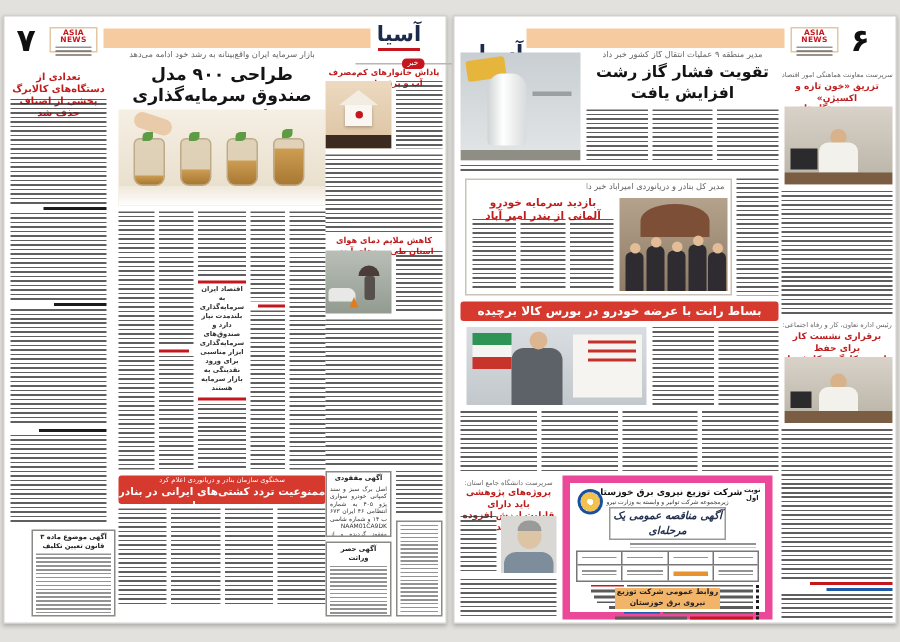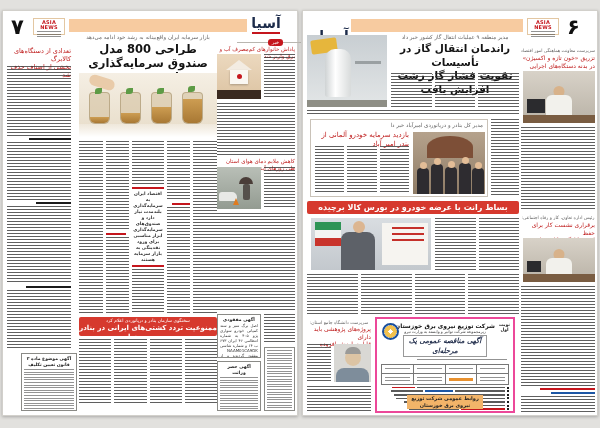--- a/index.html
+++ b/index.html
@@ -16,21 +16,21 @@
   .num{font-size:21px;font-weight:bold;color:#101010;line-height:1}
   .logo{font-size:14px;font-weight:bold;color:#1c2b4a;text-align:center;line-height:1.05}
   .logo-u{height:2px;background:#c5161d;margin:1px 3px 0 3px}
   .bar{background:#f7cba0}
   .hdrbox{border:1px solid #e3c7a2;text-align:center;box-sizing:border-box;padding:1px}
   .mast{color:#c5161d;font-size:5px;font-weight:bold;letter-spacing:.2px;line-height:5px}
   .rule{border-top:1px solid #b9b6b0;position:relative}
   .pill{position:absolute;top:-4px;background:#c5161d;color:#fff;font-size:5px;line-height:7px;padding:0 4px;border-radius:3px}
   .kick{color:#666;font-size:5.5px;line-height:7px;text-align:center;white-space:nowrap;overflow:hidden}
   .hl{font-weight:bold;color:#141414;text-align:center}
-  .rh{color:#bf1d1d;font-weight:normal;text-align:right}
+  .rh{color:#bf1d1d;font-weight:bold;text-align:center}
   .banner{background:#d6392e;color:#fff;text-align:center;border-radius:2px;overflow:hidden}
   .box{border:1px solid #8a8a86;box-sizing:border-box;overflow:hidden;padding:2px;background:#fff}
   .boxt{font-size:4.5px;font-weight:bold;text-align:center;color:#222;line-height:5.5px}
   .boxb{font-size:4px;line-height:5px;color:#333;text-align:justify;direction:rtl}
   .sub{height:2px;background:#1c1c1c}
   .rbar{height:2px;background:#c5161d}
   .bbar{height:2px;background:#1d57a5}
   .pq{border-top:2px solid #c5161d;border-bottom:2px solid #c5161d;padding:2px 1px;font-size:4.5px;line-height:6px;color:#333;text-align:center}
   .ph{overflow:hidden;position:absolute}
   
@@ -77,21 +77,21 @@
   .monitor{position:absolute;left:4px;bottom:10px;width:18px;height:14px;background:#2b2b2e}
   .shirt{position:absolute;left:50%;transform:translateX(-50%);bottom:8px;width:26px;height:20px;background:#f2f1ec;border-radius:6px 6px 0 0}
   .dhead{position:absolute;left:50%;transform:translateX(-50%);bottom:26px;width:11px;height:11px;background:#d8b28a;border-radius:50%}
   .desk{position:absolute;bottom:0;left:0;right:0;height:8px;background:#7a5d42}
   
   .portbg{background:#d9d8d4}
   .phead{position:absolute;left:50%;transform:translateX(-50%);top:5px;width:16px;height:17px;background:#dcc4a4;border-radius:50%}
   .phair{position:absolute;left:50%;transform:translateX(-50%);top:3px;width:16px;height:7px;background:#9a9a98;border-radius:8px 8px 0 0}
   .pshoulder{position:absolute;left:2px;right:2px;bottom:0;height:14px;background:#7e8d9b;border-radius:8px 8px 0 0}
   
-  .tender{border:2px solid #ec4899;box-sizing:border-box;background:#fff}
+  .tender{border:5px solid #ec4899;box-sizing:border-box;background:#fff}
   .emb{position:absolute;width:17px;height:17px;border-radius:50%;border:2px solid #1a4f9c;background:radial-gradient(circle,#fff 0 22%,#f2c14e 22% 68%,#fff 68%);box-sizing:border-box}
   .tcompany{font-size:6px;font-weight:bold;text-align:center;color:#111;line-height:7px}
   .tsub{font-size:4px;text-align:center;color:#333;line-height:5px}
   .tcall{border:1px solid #999;margin:1px 26px 0 26px;text-align:center;font-size:7px;line-height:10px;font-weight:bold;font-style:italic;color:#26324f}
   .nobat{position:absolute;font-size:4.5px;font-weight:bold;color:#222;text-align:center;line-height:5px}
   .tbl{border:1px solid #777;margin:2px 4px 0 4px}
   .trow{display:flex;border-top:1px solid #777}
   .trow:first-child{border-top:0}
   .tcell{flex:1;border-left:1px solid #777;position:relative}
   .tcell:last-child{border-left:0}
@@ -123,21 +123,21 @@
     </div>
     <div class="abs rule" style="left:4px;top:31px;width:64px">
       <span class="pill" style="right:18px">خبر</span>
     </div>
     <div class="abs rule" style="left:214px;top:31px;width:78px">
       <span class="pill" style="right:4px">خبر</span>
     </div>
 
     <div class="abs kick" style="left:76px;top:23px;width:138px">بازار سرمایه ایران واقع‌بینانه به رشد خود ادامه می‌دهد</div>
     <div class="abs hl" style="left:76px;top:31px;width:138px;font-size:11.5px;line-height:14px">
-      <div>طراحی 800 مدل صندوق سرمایه‌گذاری</div>
+      <div>طراحی ۹۰۰ مدل صندوق سرمایه‌گذاری</div>
       <div>در دنیا و ۱۰ صندوق در ایران</div>
     </div>
     <div class="ph jarsbg" style="left:76px;top:62px;width:138px;height:64px">
       <div class="hand"></div>
       <div class="jar" style="left:10px">
           <div class="coin" style="height:6px"></div>
           <div class="sprout"></div>
         </div>
       <div class="jar" style="left:41px">
           <div class="coin" style="height:10px"></div>
@@ -262,21 +262,20 @@
 
     <div class="ph gasbg" style="left:4px;top:24px;width:80px;height:72px">
       <div class="yellowarm"></div>
       <div class="tank"></div>
       <div class="pipe"></div>
         <div class="ground"></div>
     </div>
 
     <div class="abs kick" style="left:88px;top:23px;width:128px">مدیر منطقه ۹ عملیات انتقال گاز کشور خبر داد</div>
     <div class="abs hl" style="left:88px;top:31px;width:128px;font-size:10.5px;line-height:13.5px">
-      <div>راندمان انتقال گاز در تأسیسات</div>
       <div>تقویت فشار گاز رشت افزایش یافت</div>
     </div>
     <div class="abs cols" style="left:88px;top:62px;width:128px;height:34px">
       <div>
           <div class="tx grow"></div>
         </div>
         <div>
           <div class="tx grow"></div>
         </div>
         <div>

